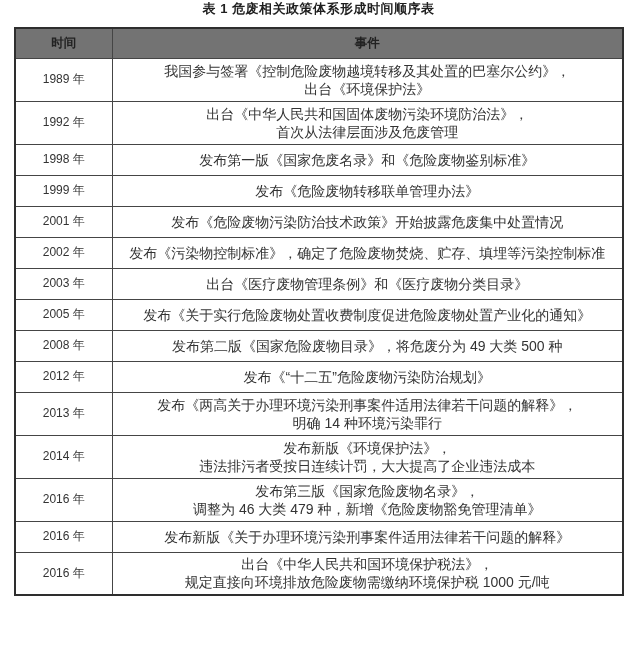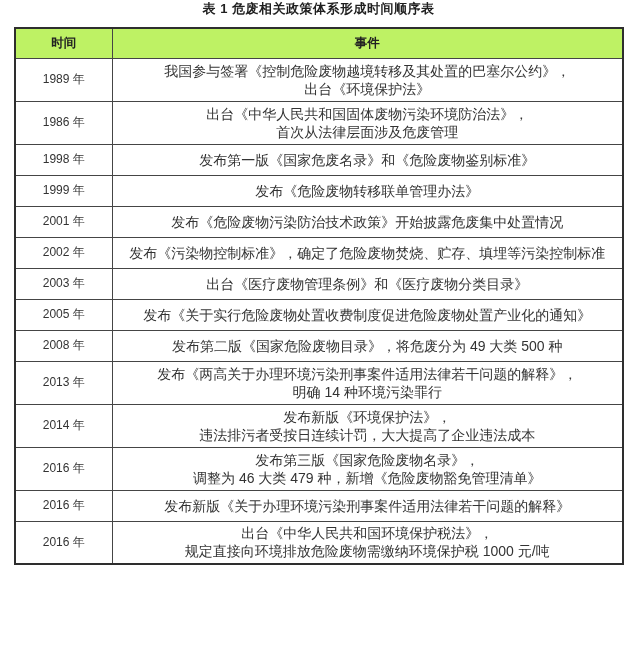--- a/index.html
+++ b/index.html
@@ -30,21 +30,21 @@
   }
   .policy-table th,
   .policy-table td {
     border: 1px solid #454545;
     text-align: center;
     vertical-align: middle;
     padding: 2px 6px;
     box-sizing: border-box;
   }
   .policy-table th {
-    background: #bef264;
+    background: #737373;
     font-size: 12.5px;
     font-weight: bold;
     color: #222222;
     height: 30px;
   }
   .col-time { width: 97px; }
   td.year-cell {
     font-size: 12px;
     color: #333333;
     white-space: nowrap;
@@ -74,21 +74,21 @@
       <th>事件</th>
     </tr>
   </thead>
   <tbody>
     <tr class="r2">
       <td class="year-cell">1989 年</td>
       <td class="event-cell">我国参与签署《控制危险废物越境转移及其处置的巴塞尔公约》，
 出台《环境保护法》</td>
     </tr>
     <tr class="r2">
-      <td class="year-cell">1986 年</td>
+      <td class="year-cell">1992 年</td>
       <td class="event-cell">出台《中华人民共和国固体废物污染环境防治法》，
 首次从法律层面涉及危废管理</td>
     </tr>
     <tr class="r1">
       <td class="year-cell">1998 年</td>
       <td class="event-cell">发布第一版《国家危废名录》和《危险废物鉴别标准》</td>
     </tr>
     <tr class="r1">
       <td class="year-cell">1999 年</td>
       <td class="event-cell">发布《危险废物转移联单管理办法》</td>
@@ -106,20 +106,24 @@
       <td class="event-cell">出台《医疗废物管理条例》和《医疗废物分类目录》</td>
     </tr>
     <tr class="r1">
       <td class="year-cell">2005 年</td>
       <td class="event-cell">发布《关于实行危险废物处置收费制度促进危险废物处置产业化的通知》</td>
     </tr>
     <tr class="r1">
       <td class="year-cell">2008 年</td>
       <td class="event-cell">发布第二版《国家危险废物目录》，将危废分为 49 大类 500 种</td>
     </tr>
+    <tr class="r1">
+      <td class="year-cell">2012 年</td>
+      <td class="event-cell">发布《“十二五”危险废物污染防治规划》</td>
+    </tr>
     <tr class="r2">
       <td class="year-cell">2013 年</td>
       <td class="event-cell">发布《两高关于办理环境污染刑事案件适用法律若干问题的解释》，
 明确 14 种环境污染罪行</td>
     </tr>
     <tr class="r2">
       <td class="year-cell">2014 年</td>
       <td class="event-cell">发布新版《环境保护法》，
 违法排污者受按日连续计罚，大大提高了企业违法成本</td>
     </tr>

